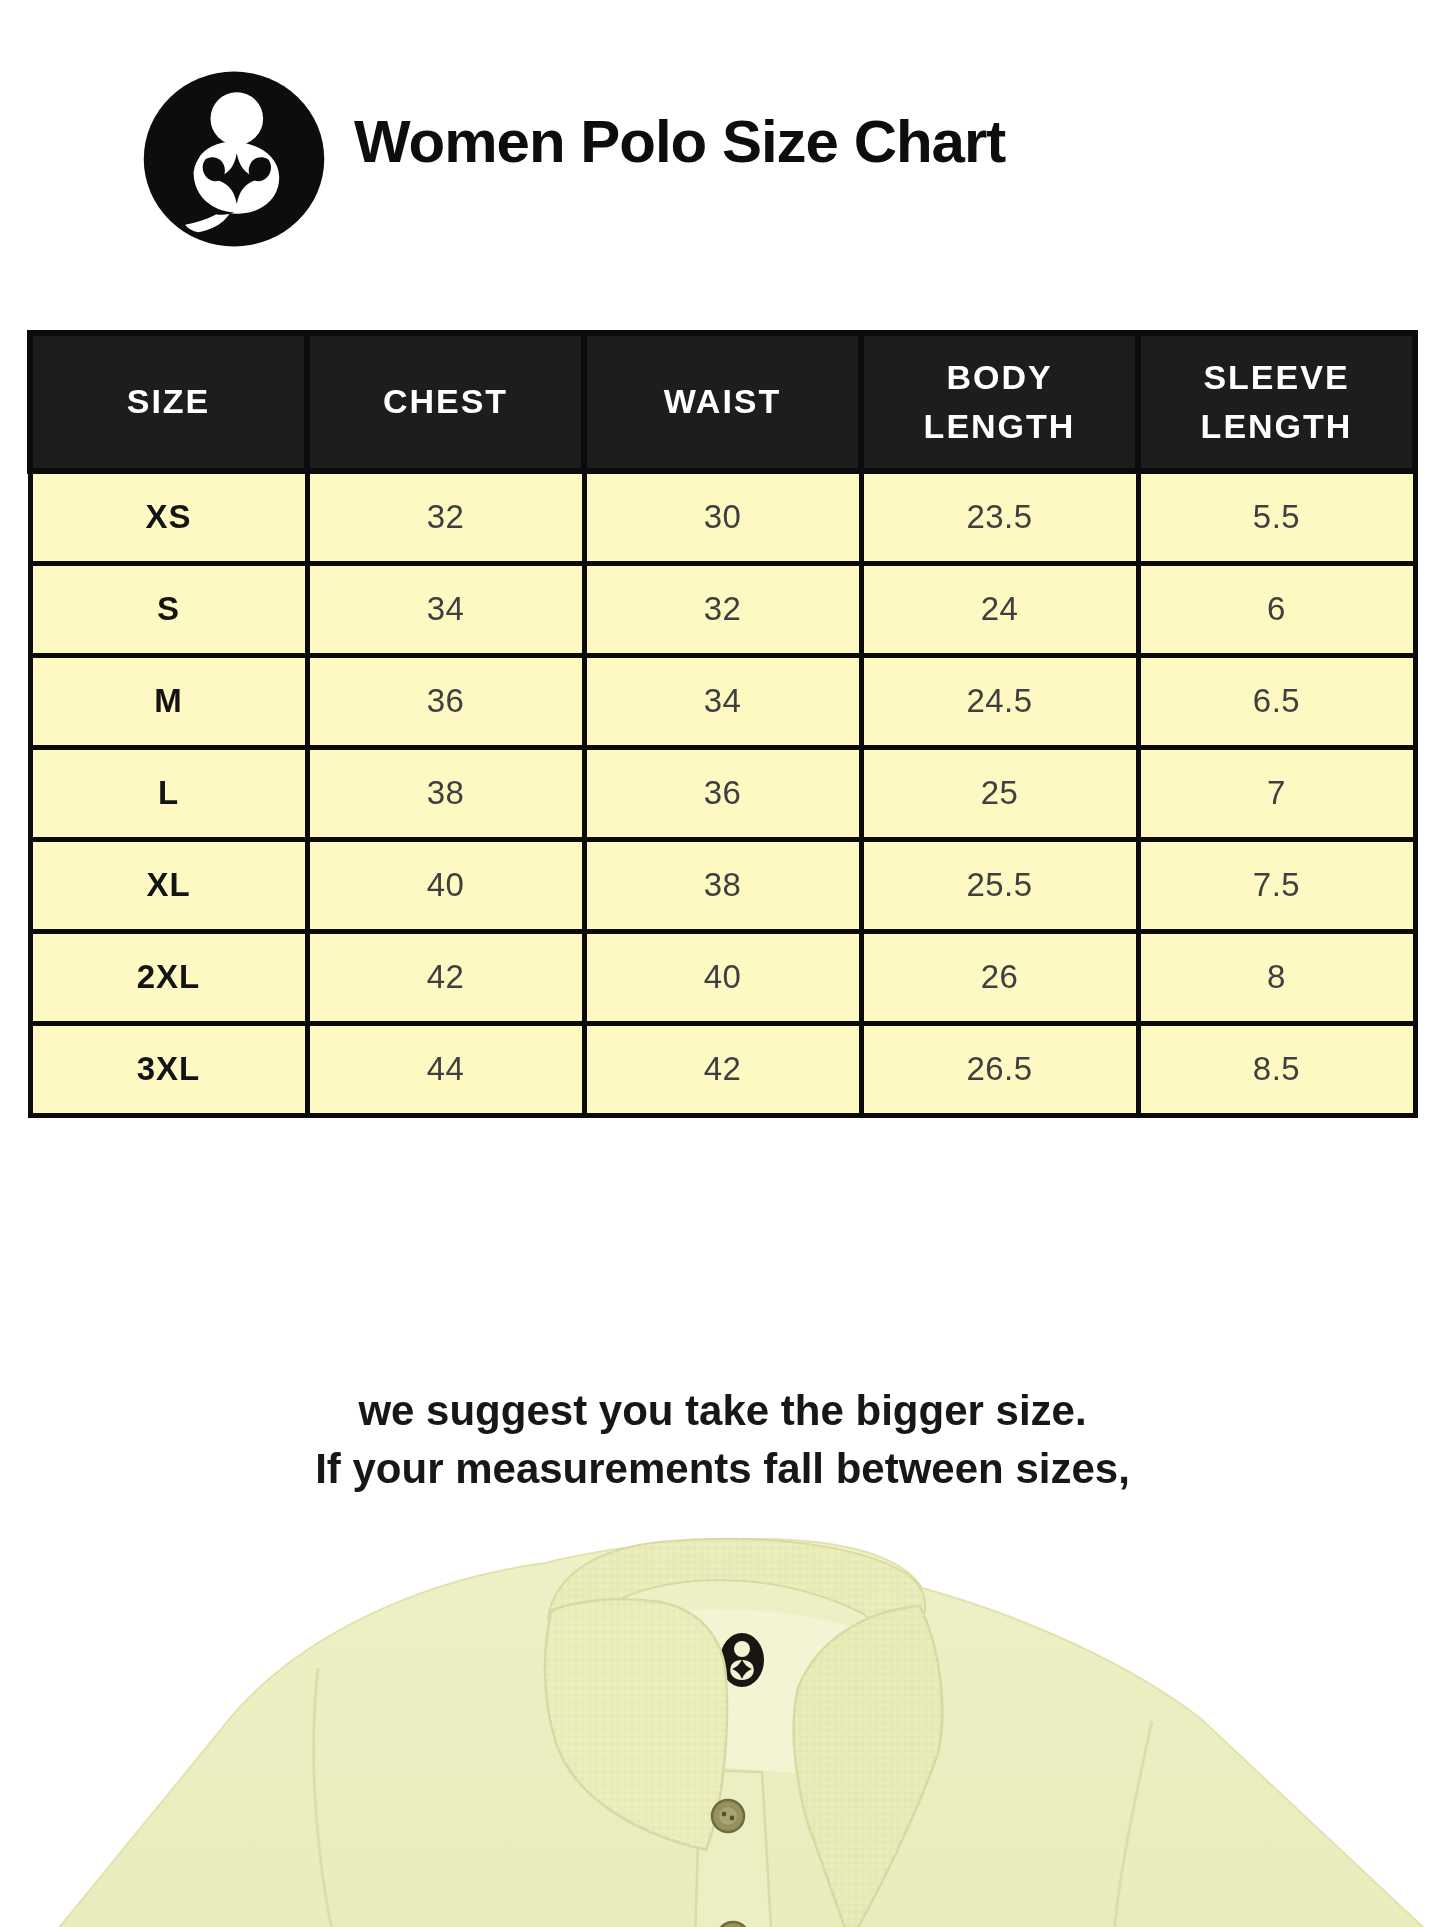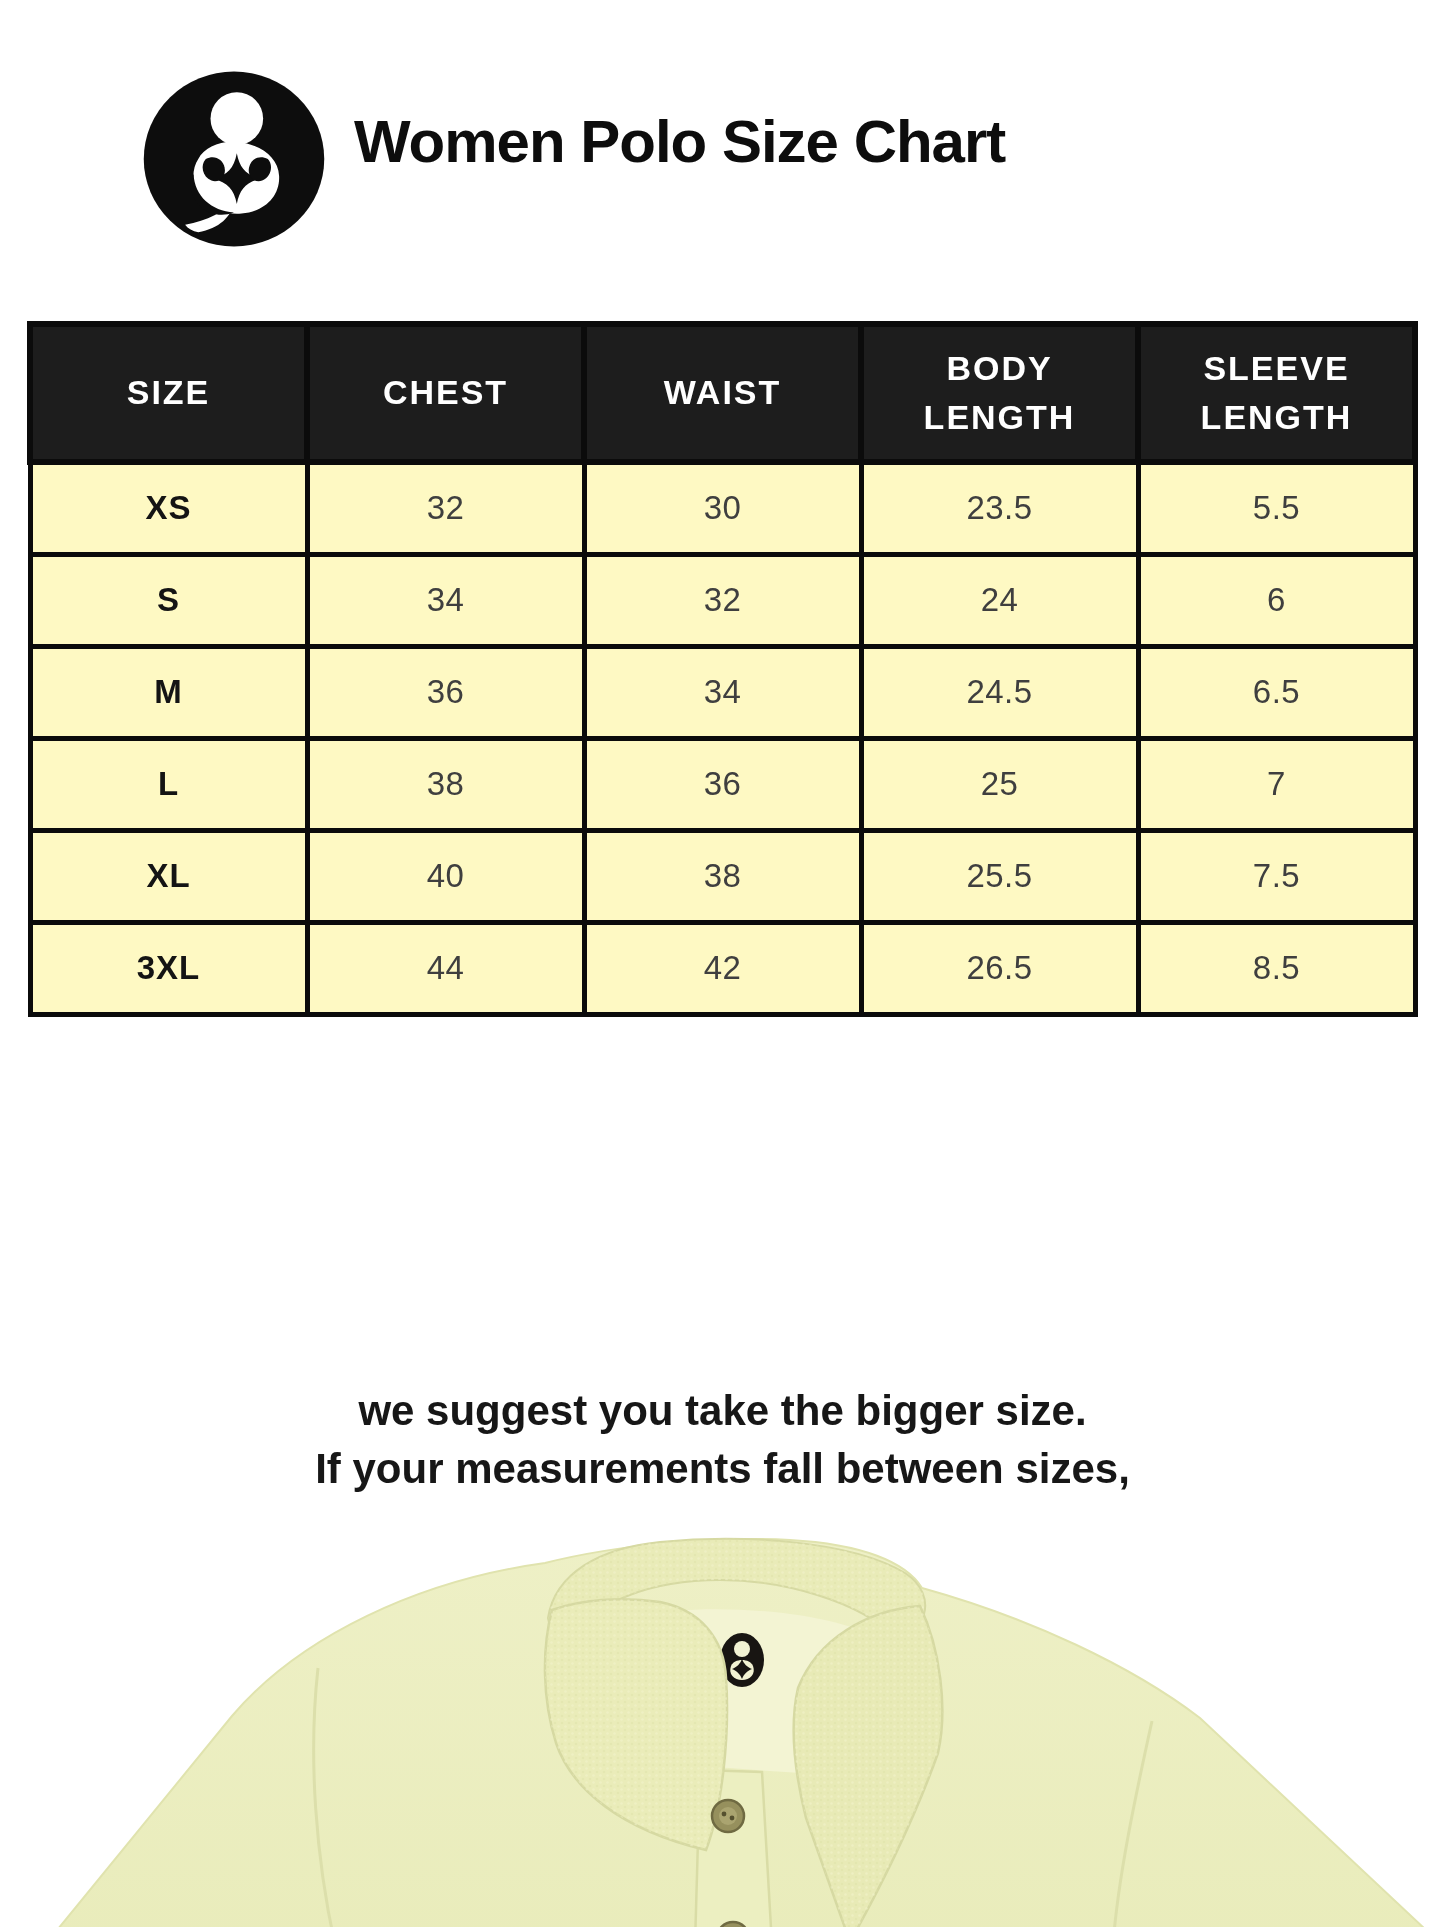--- a/index.html
+++ b/index.html
@@ -16,21 +16,21 @@
     display:flex; align-items:center; gap:26px; height:190px;
   }
   .brand-logo { width:188px; height:188px; flex:0 0 auto; }
   .page-title {
     font-size:60px; font-weight:700; letter-spacing:-1px;
     color:#0d0d0d; margin-bottom:36px;
   }
 
   
   .size-table {
-    position:absolute; left:27px; top:303px; width:1391px;
+    position:absolute; left:27px; top:312px; width:1391px;
     border-collapse:collapse; table-layout:fixed;
   }
   .size-table th {
     height:138px; background:#1d1d1d; color:#ffffff;
     border:6px solid #0b0b0b; font-size:34px; font-weight:700;
     letter-spacing:2px; text-align:center; vertical-align:middle;
     line-height:1.45;
   }
   .size-table th span { display:inline-block; max-width:178px; }
   .size-table td {
@@ -117,20 +117,27 @@
         <td>7</td>
       </tr>
       <tr>
         <td class="size-col">XL</td>
         <td>40</td>
         <td>38</td>
         <td>25.5</td>
         <td>7.5</td>
       </tr>
       <tr>
+        <td class="size-col">2XL</td>
+        <td>42</td>
+        <td>40</td>
+        <td>26</td>
+        <td>8</td>
+      </tr>
+      <tr>
         <td class="size-col">3XL</td>
         <td>44</td>
         <td>42</td>
         <td>26.5</td>
         <td>8.5</td>
       </tr>
     </tbody>
   </table>
 
   <div class="fit-note">

